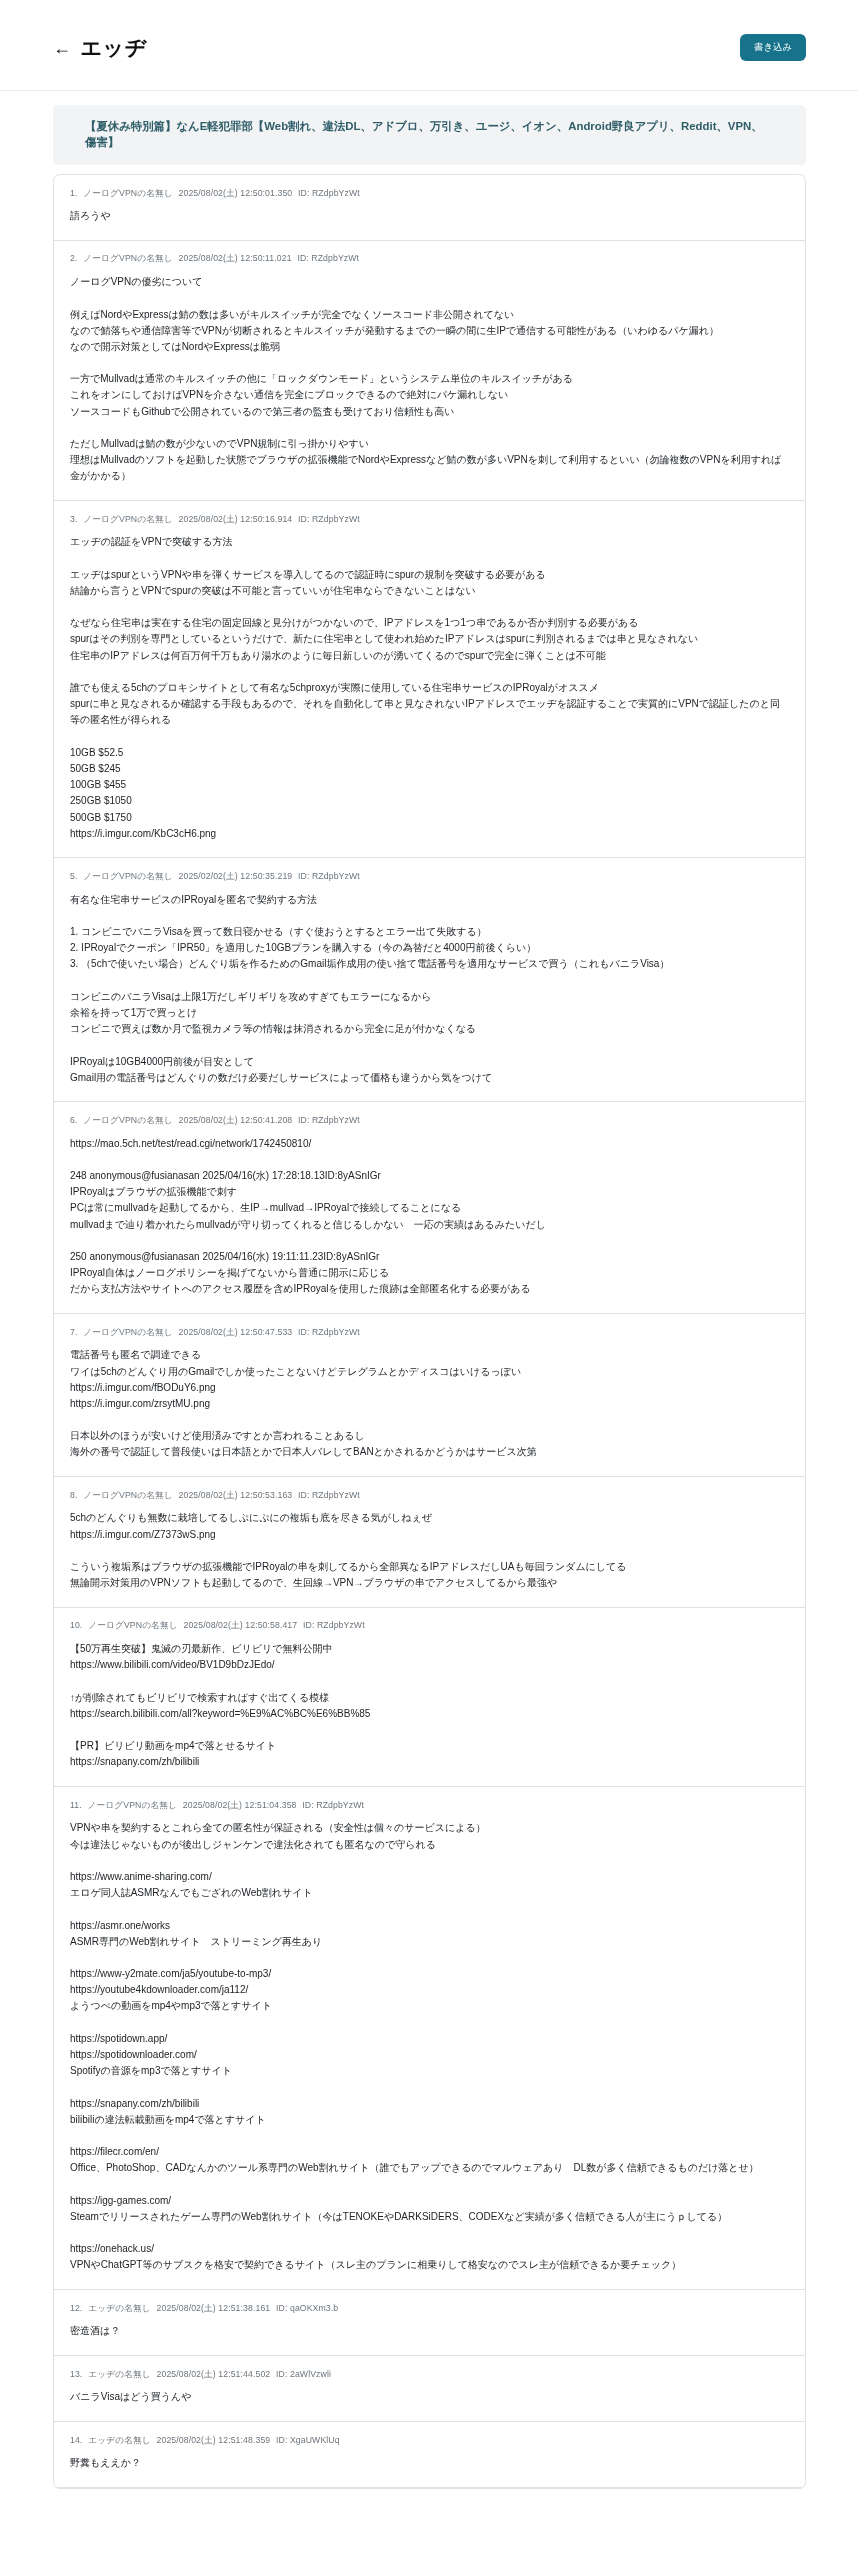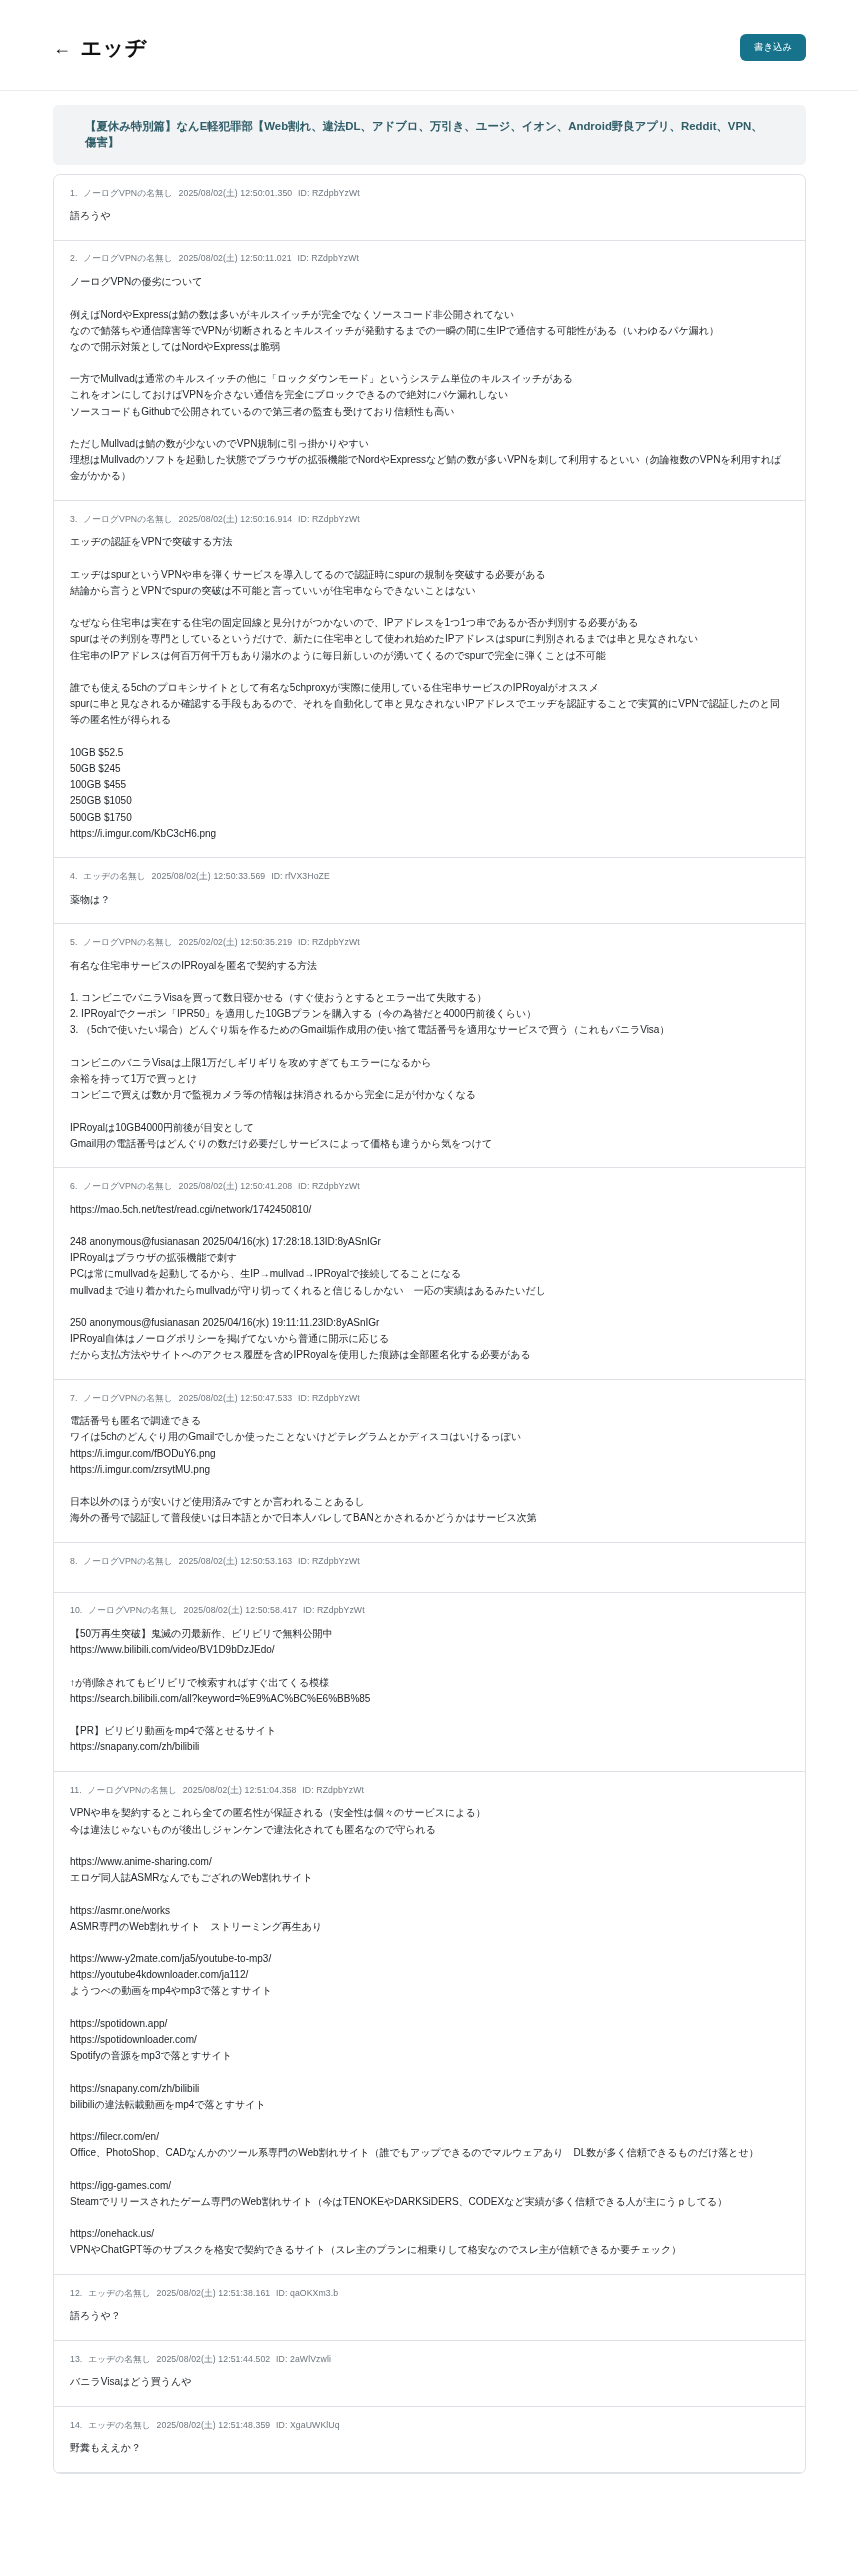--- a/index.html
+++ b/index.html
@@ -128,29 +128,20 @@
 spurに串と見なされるか確認する手段もあるので、それを自動化して串と見なされないIPアドレスでエッヂを認証することで実質的にVPNで認証したのと同等の匿名性が得られる
 
 10GB $52.5
 50GB $245
 100GB $455
 250GB $1050
 500GB $1750
 https://i.imgur.com/KbC3cH6.png</div>
       </article>
 
-      <article class="post">
-        <div class="post-header">
-          <span class="post-num">4.</span>
-          <span class="post-author">エッヂの名無し</span>
-          <span class="post-date">2025/08/02(土) 12:50:33.569</span>
-          <span class="post-id">ID: rfVX3HoZE</span>
-        </div>
-        <div class="post-body">薬物は？</div>
-      </article>
 
       <article class="post">
         <div class="post-header">
           <span class="post-num">5.</span>
           <span class="post-author">ノーログVPNの名無し</span>
           <span class="post-date">2025/02/02(土) 12:50:35.219</span>
           <span class="post-id">ID: RZdpbYzWt</span>
         </div>
         <div class="post-body">有名な住宅串サービスのIPRoyalを匿名で契約する方法
 
@@ -201,20 +192,25 @@
 海外の番号で認証して普段使いは日本語とかで日本人バレしてBANとかされるかどうかはサービス次第</div>
       </article>
 
       <article class="post">
         <div class="post-header">
           <span class="post-num">8.</span>
           <span class="post-author">ノーログVPNの名無し</span>
           <span class="post-date">2025/08/02(土) 12:50:53.163</span>
           <span class="post-id">ID: RZdpbYzWt</span>
         </div>
+        <div class="post-body">5chのどんぐりも無数に栽培してるしぷにぷにの複垢も底を尽きる気がしねぇぜ
+https://i.imgur.com/Z7373wS.png
+
+こういう複垢系はブラウザの拡張機能でIPRoyalの串を刺してるから全部異なるIPアドレスだしUAも毎回ランダムにしてる
+無論開示対策用のVPNソフトも起動してるので、生回線→VPN→ブラウザの串でアクセスしてるから最強や</div>
       </article>
 
 
       <article class="post">
         <div class="post-header">
           <span class="post-num">10.</span>
           <span class="post-author">ノーログVPNの名無し</span>
           <span class="post-date">2025/08/02(土) 12:50:58.417</span>
           <span class="post-id">ID: RZdpbYzWt</span>
         </div>
@@ -265,21 +261,21 @@
 VPNやChatGPT等のサブスクを格安で契約できるサイト（スレ主のプランに相乗りして格安なのでスレ主が信頼できるか要チェック）</div>
       </article>
 
       <article class="post">
         <div class="post-header">
           <span class="post-num">12.</span>
           <span class="post-author">エッヂの名無し</span>
           <span class="post-date">2025/08/02(土) 12:51:38.161</span>
           <span class="post-id">ID: qaOKXm3.b</span>
         </div>
-        <div class="post-body">語ろうや？</div>
+        <div class="post-body">密造酒は？</div>
       </article>
 
       <article class="post">
         <div class="post-header">
           <span class="post-num">13.</span>
           <span class="post-author">エッヂの名無し</span>
           <span class="post-date">2025/08/02(土) 12:51:44.502</span>
           <span class="post-id">ID: 2aWlVzwli</span>
         </div>
         <div class="post-body">バニラVisaはどう買うんや</div>

